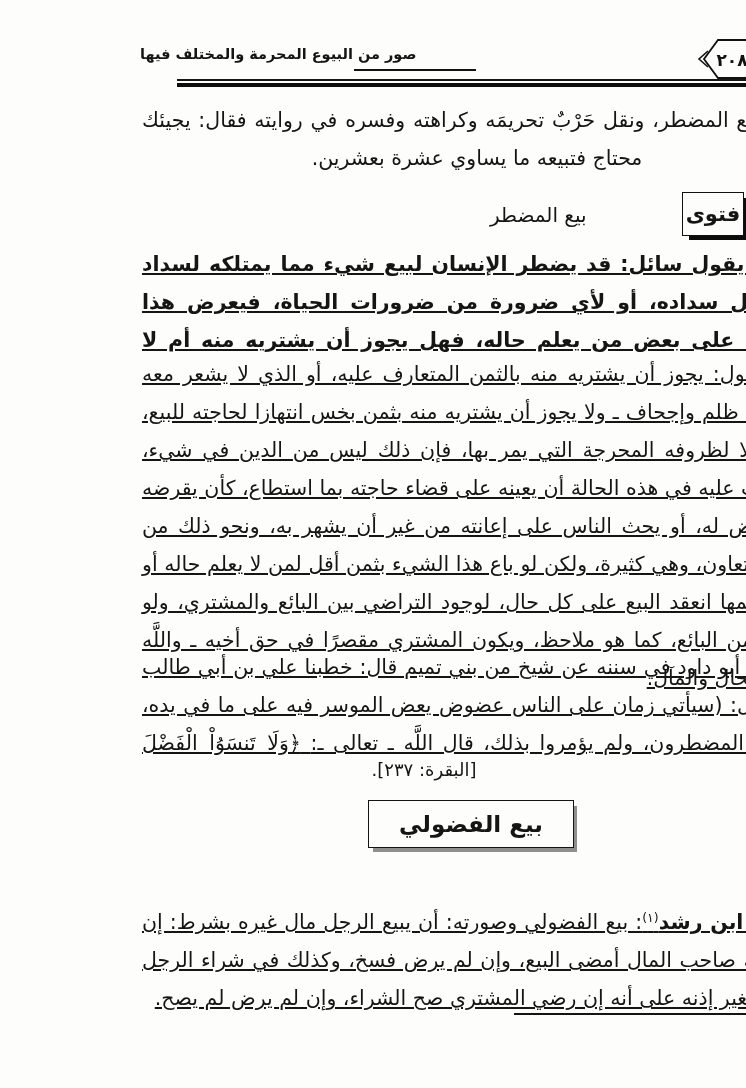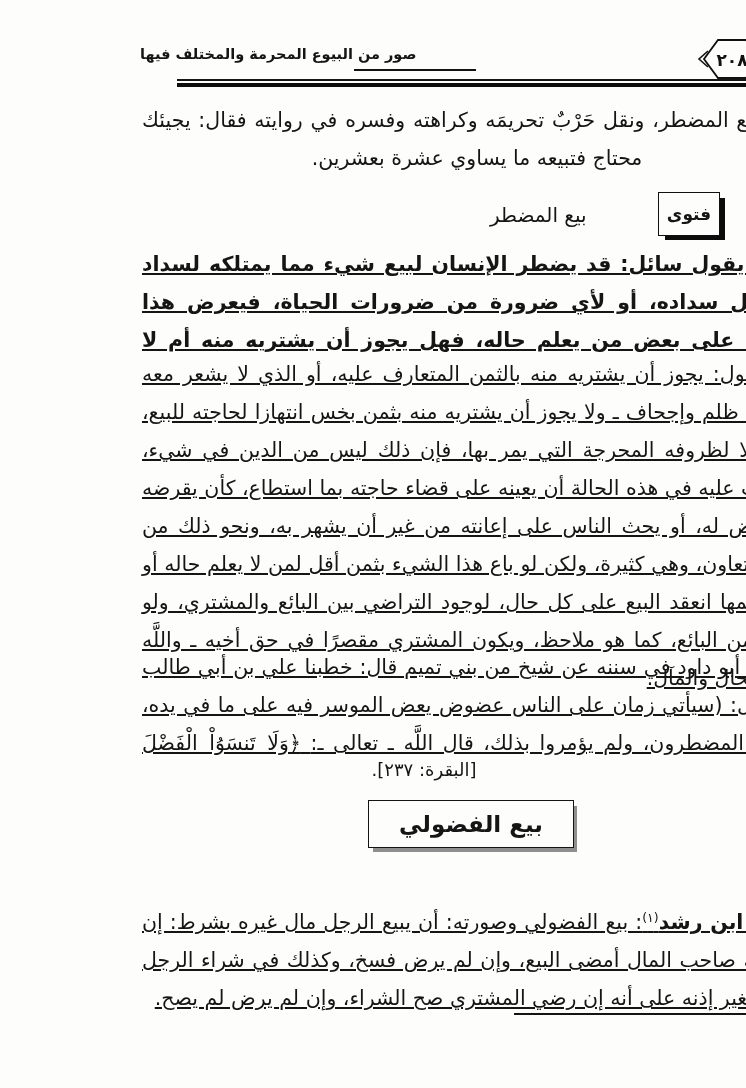--- a/index.html
+++ b/index.html
@@ -47,26 +47,26 @@
     text-align: justify; text-justify: inter-word;
     direction: rtl;
   }
   .indent { text-indent: 22px; text-decoration: underline; }
 
   
   .intro { top: 101px; text-align-last: center; }
 
   
   .fatwa-box {
-    position: absolute; left: 566px; top: 192px;
+    position: absolute; left: 590px; top: 192px;
     width: 60px; height: 42px;
     border: 1.6px solid #111; background: #fdfdfb;
     box-shadow: 6px 5px 0 -1px #0c0c0c;
     text-align: center; line-height: 42px;
-    font-size: 17px; font-weight: bold;
+    font-size: 21px; font-weight: bold;
   }
   .fatwa-topic {
     position: absolute; left: 398px; top: 192px;
     width: 152px; height: 42px; line-height: 46px;
     font-size: 20px; font-weight: normal;
     text-align: left; direction: rtl;
   }
   .fatwa-topic span { float: left; }
 
   

